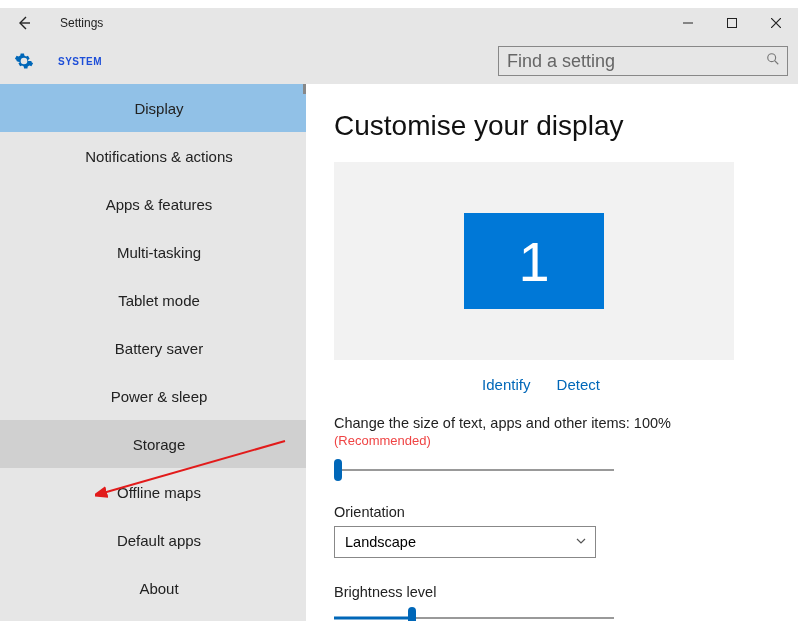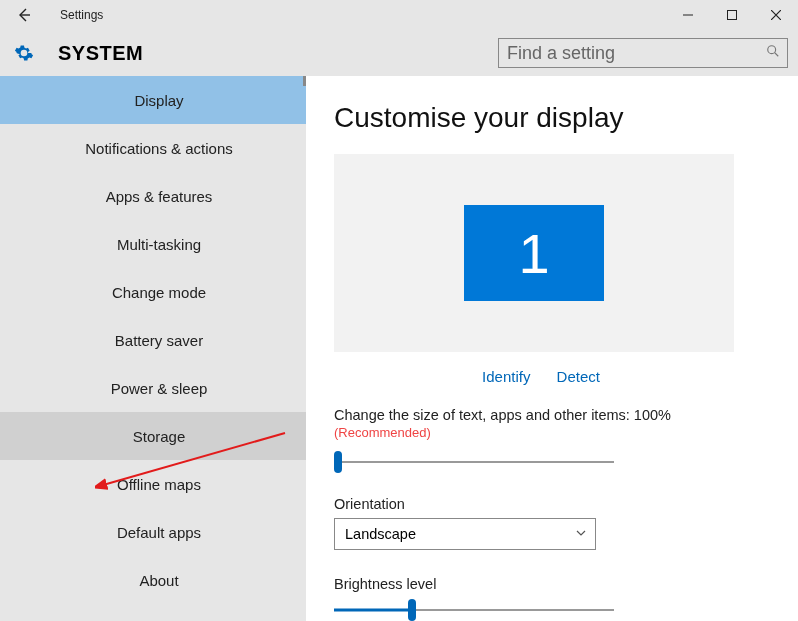--- a/index.html
+++ b/index.html
@@ -1,28 +1,28 @@
 <!DOCTYPE html>
 <html><head>
 <meta charset="utf-8">
 <style>
   * { box-sizing: border-box; margin: 0; padding: 0; font-family: "Segoe UI", Arial, sans-serif; }
   body { width: 798px; height: 621px; background: #fff; overflow: hidden; position: relative; }
 
   
-  .titlebar { height: 30px; background: #e6e6e6; display: flex; align-items: center; }
+  .titlebar { height: 30px; background: #e6e6e6; display: flex; align-items: center; margin-top: 8px; }
   .back-btn { width: 48px; height: 30px; display: flex; align-items: center; justify-content: center; color: #222; }
   .title { font-size: 12px; color: #222; padding-left: 12px; }
   .winctrls { margin-left: auto; display: flex; }
   .winctrl { width: 44px; height: 30px; display: flex; align-items: center; justify-content: center; color: #222; }
 
   
   .headerrow { height: 46px; background: #e6e6e6; display: flex; align-items: center; padding: 0 10px 0 14px; }
   .gear { width: 20px; height: 20px; display:flex; align-items:center; justify-content:center; }
-  .section-title { font-weight: 600; font-size: 20px; letter-spacing: .5px; color: #000000; margin-left: 24px; }
+  .section-title { font-weight: 600; font-size: 10px; letter-spacing: .5px; color: #1d4ed8; margin-left: 24px; }
   .search-wrap { margin-left: auto; position: relative; }
   .search { width: 290px; height: 30px; border: 1px solid #888; background: #e6e6e6; padding: 0 28px 0 8px; font-size: 18px; color: #333; outline: none; }
   .search::placeholder { color: #666; }
   .search-icon { position: absolute; right: 8px; top: 50%; transform: translateY(-50%); color: #777; }
 
   
   .main { display: flex; height: calc(621px - 76px); }
   .sidebar { width: 306px; background: #e6e6e6; position: relative; }
   .sidebar::after { content:""; position:absolute; right:0; top:0; width:3px; height:10px; background:#888; } 
   .sb-item { height: 48px; display: flex; align-items: center; padding-left: 12px; font-size: 15px; color: #222; cursor: default; justify-content: center; }
@@ -109,21 +109,21 @@
     <div class="sb-item">
         <span>Notifications &amp; actions</span>
       </div>
     <div class="sb-item">
         <span>Apps &amp; features</span>
       </div>
     <div class="sb-item">
         <span>Multi-tasking</span>
       </div>
     <div class="sb-item">
-        <span>Change mode</span>
+        <span>Tablet mode</span>
       </div>
     <div class="sb-item">
         <span>Battery saver</span>
       </div>
     <div class="sb-item">
         <span>Power &amp; sleep</span>
       </div>
     <div class="sb-item highlight">
         <span>Storage</span>
       </div>

